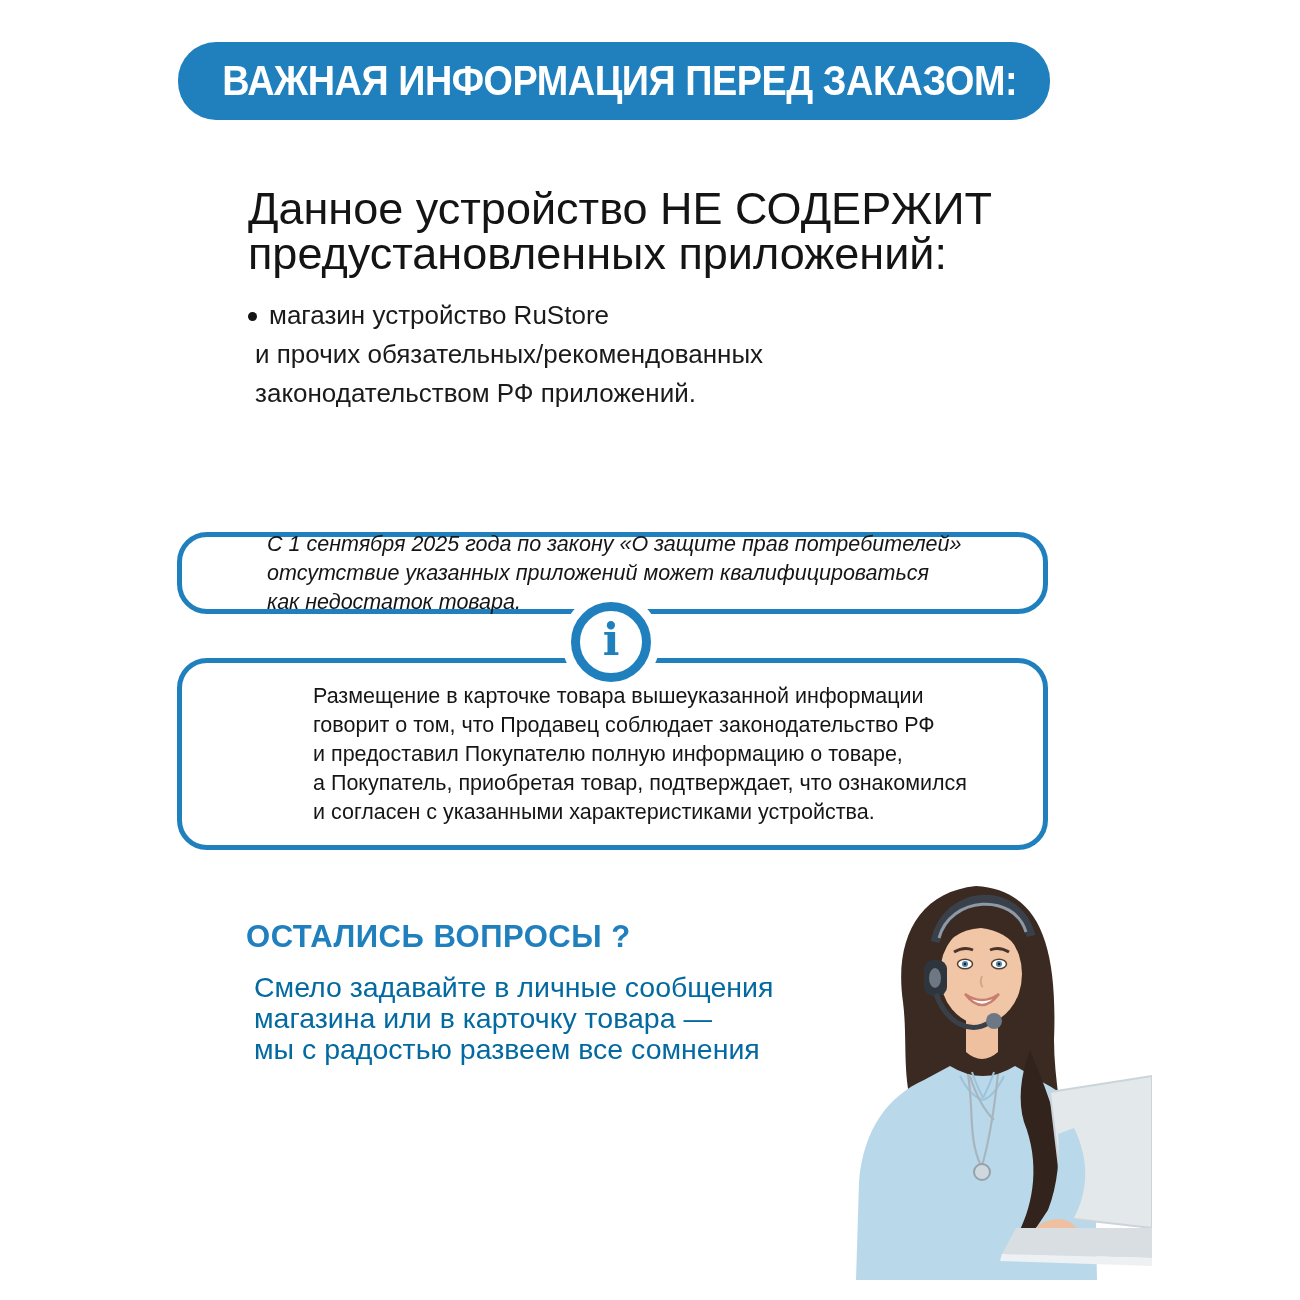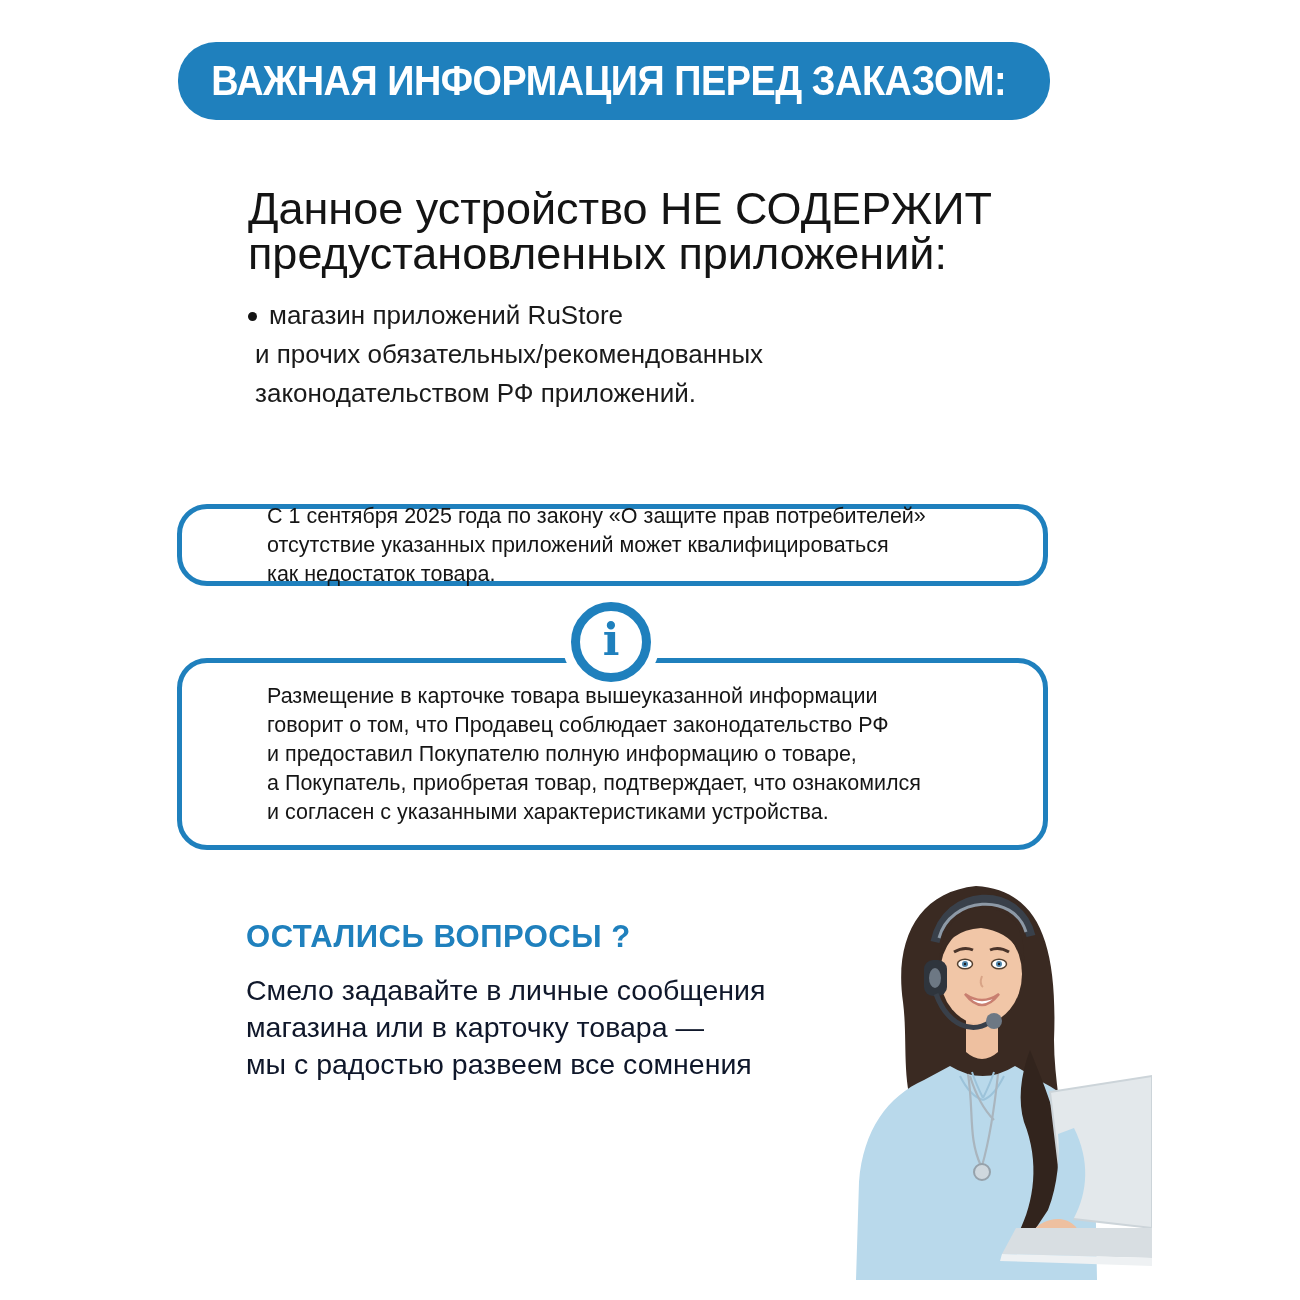--- a/index.html
+++ b/index.html
@@ -4,21 +4,21 @@
 <style>
   html,body{margin:0;padding:0;background:#ffffff;}
   .page{
     position:relative;width:1300px;height:1300px;background:#ffffff;
     font-family:"Liberation Sans", sans-serif;color:#1a1a1a;overflow:hidden;
   }
   
   .banner{
     position:absolute;left:178px;top:42px;width:872px;height:78px;
     background:#1f80bd;border-radius:38px;
-    display:flex;align-items:center;justify-content:flex-end;
+    display:flex;align-items:center;justify-content:flex-start;
   }
   .banner-text{
     color:#ffffff;font-weight:bold;font-size:42px;white-space:nowrap;
     transform:scaleX(0.9);letter-spacing:-0.5px;
   }
   
   .intro-heading{
     position:absolute;left:248px;top:186px;width:760px;
     font-size:45px;line-height:45px;white-space:pre-line;color:#141414;
   }
@@ -28,22 +28,22 @@
     width:9px;height:9px;border-radius:50%;background:#141414;
     margin:16px 12px 0 2px;flex:0 0 auto;
   }
   .bullet-note{margin-left:9px;white-space:pre-line;}
   
   .note-box{
     position:absolute;left:177px;width:871px;box-sizing:border-box;
     border:5px solid #1f80bd;border-radius:30px;background:#ffffff;
     display:flex;align-items:center;
   }
-  .note-box-1{top:504px;height:82px;}
-  .note-box-2{top:658px;height:192px;}
+  .note-box-1{top:532px;height:82px;font-style:italic;}
+  .note-box-2{top:658px;height:192px;padding-left:46px;}
   .note-text{
     padding-left:85px;padding-right:20px;font-size:21.5px;line-height:29px;
     white-space:pre-line;color:#151515;
   }
   
   .info-badge{
     position:absolute;left:571px;top:602px;width:62px;height:62px;
     border:9px solid #1f80bd;border-radius:50%;background:#ffffff;
     box-shadow:0 0 0 9px #ffffff;z-index:5;
     display:flex;align-items:center;justify-content:center;
@@ -52,42 +52,42 @@
     color:#1f80bd;font-weight:bold;font-size:44px;line-height:1;
     font-family:"DejaVu Serif", serif;transform:translateY(-2px);
   }
   
   .questions-heading{
     position:absolute;left:246px;top:918px;
     color:#1f80bd;font-weight:bold;font-size:32px;letter-spacing:0.5px;
     transform:scaleX(0.97);transform-origin:left;white-space:nowrap;
   }
   .questions-text{
-    position:absolute;left:246px;top:972px;width:620px;
-    font-size:28.5px;line-height:37px;white-space:pre-line;color:#0f172a;
+    position:absolute;left:254px;top:972px;width:620px;
+    font-size:28.5px;line-height:31px;white-space:pre-line;color:#0369a1;
   }
   
   .agent-photo{position:absolute;left:818px;top:880px;width:334px;height:400px;}
 </style>
 </head>
 <body>
 
 <div class="page">
 
   <div class="banner">
     <div class="banner-text">ВАЖНАЯ ИНФОРМАЦИЯ ПЕРЕД ЗАКАЗОМ:</div>
   </div>
 
   <div class="intro-heading">Данное устройство НЕ СОДЕРЖИТ
 предустановленных приложений:</div>
 
   <div class="bullets">
     <div class="bullet-row">
       <span class="bullet-dot"></span>
-      <span>магазин приложений RuStore</span>
+      <span>магазин устройство RuStore</span>
     </div>
     <div class="bullet-note">и прочих обязательных/рекомендованных
 законодательством РФ приложений.</div>
   </div>
 
   <div class="note-box note-box-1">
     <div class="note-text">С 1 сентября 2025 года по закону «О защите прав потребителей»
 отсутствие указанных приложений может квалифицироваться
 как недостаток товара.</div>
   </div>

